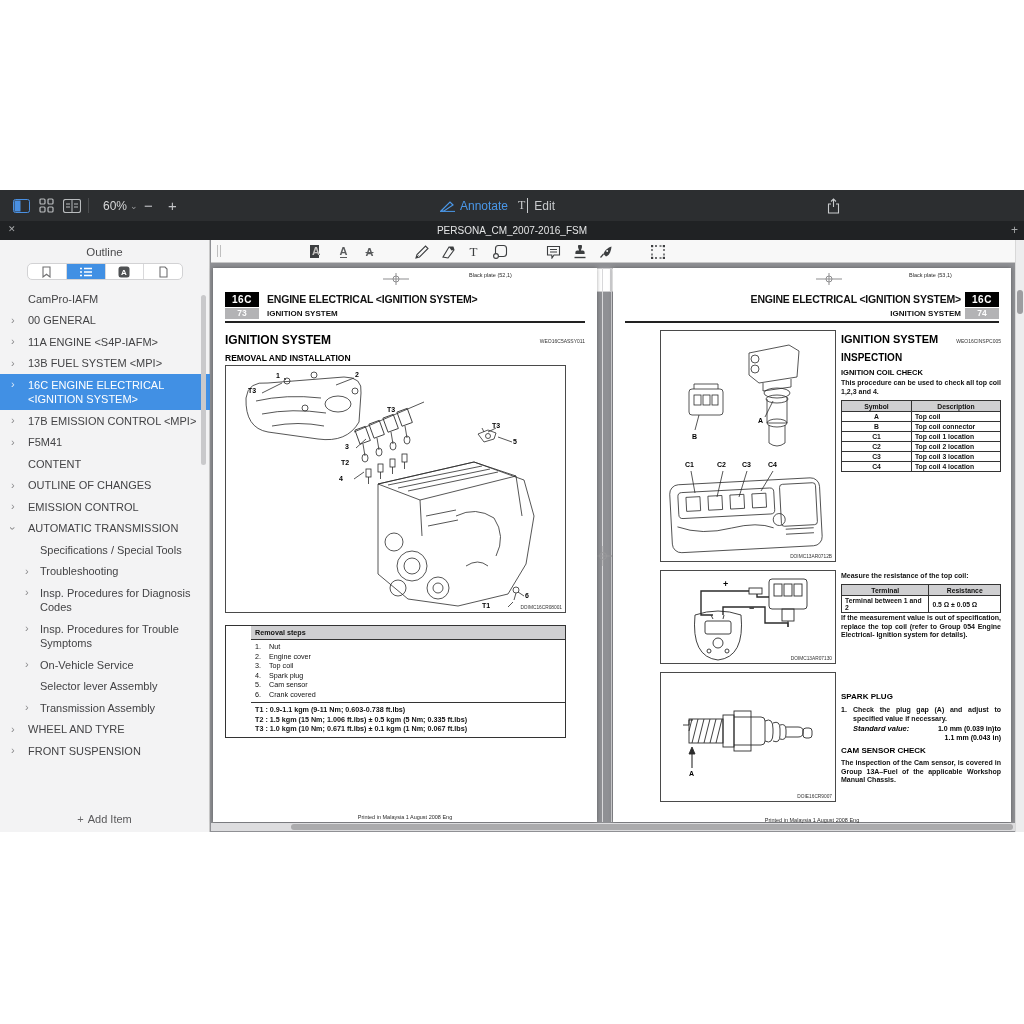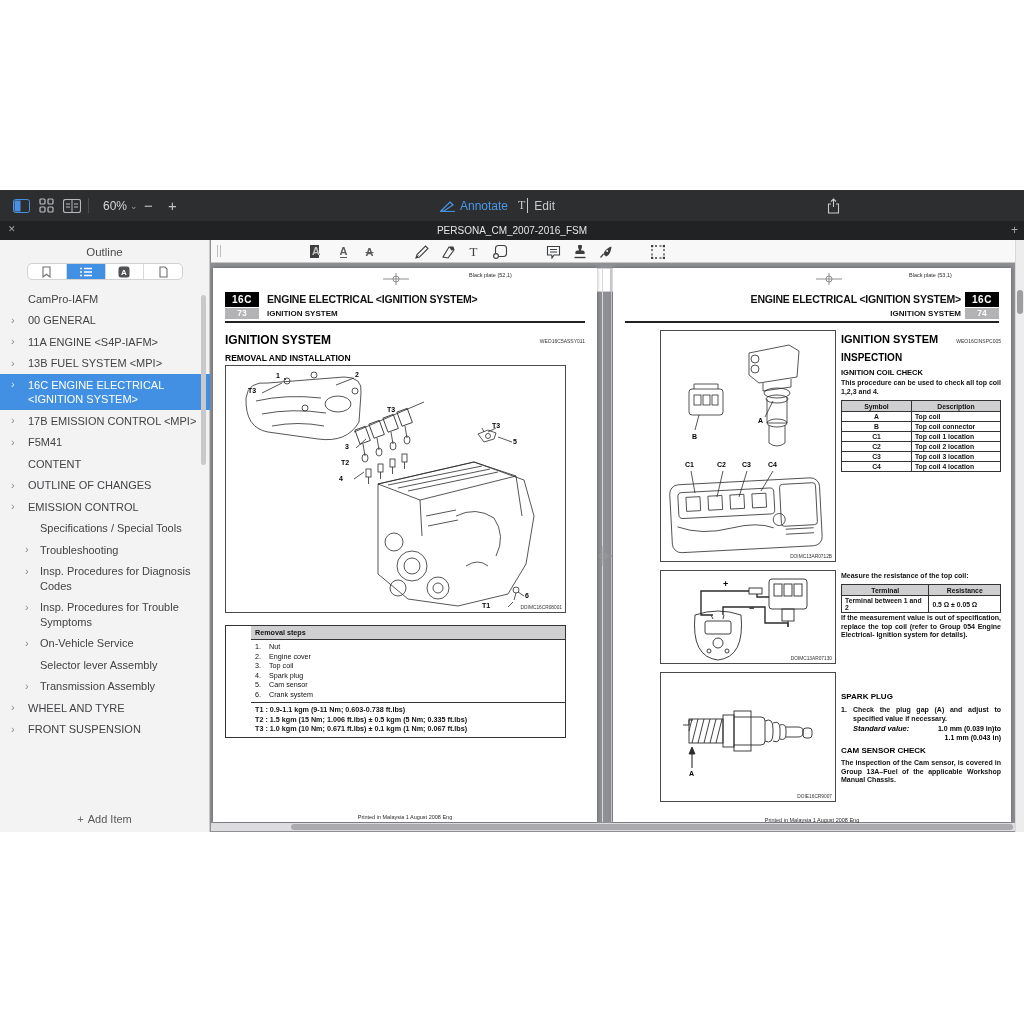--- a/index.html
+++ b/index.html
@@ -221,20 +221,21 @@
         <div class="si"><span>CamPro-IAFM</span></div>
         <div class="si"><span class="chev">›</span><span>00 GENERAL</span></div>
         <div class="si"><span class="chev">›</span><span>11A ENGINE &lt;S4P-IAFM&gt;</span></div>
         <div class="si"><span class="chev">›</span><span>13B FUEL SYSTEM &lt;MPI&gt;</span></div>
         <div class="si sel"><span class="chev">›</span><span>16C ENGINE ELECTRICAL &lt;IGNITION SYSTEM&gt;</span></div>
         <div class="si"><span class="chev">›</span><span>17B EMISSION CONTROL &lt;MPI&gt;</span></div>
         <div class="si"><span class="chev">›</span><span>F5M41</span></div>
         <div class="si"><span>CONTENT</span></div>
         <div class="si"><span class="chev">›</span><span>OUTLINE OF CHANGES</span></div>
         <div class="si"><span class="chev">›</span><span>EMISSION CONTROL</span></div>
+        <div class="si exp"><span class="chev">›</span><span>AUTOMATIC TRANSMISSION</span></div>
         <div class="si lvl1"><span>Specifications / Special Tools</span></div>
         <div class="si lvl1"><span class="chev">›</span><span>Troubleshooting</span></div>
         <div class="si lvl1"><span class="chev">›</span><span>Insp. Procedures for Diagnosis Codes</span></div>
         <div class="si lvl1"><span class="chev">›</span><span>Insp. Procedures for Trouble Symptoms</span></div>
         <div class="si lvl1"><span class="chev">›</span><span>On-Vehicle Service</span></div>
         <div class="si lvl1"><span>Selector lever Assembly</span></div>
         <div class="si lvl1"><span class="chev">›</span><span>Transmission Assembly</span></div>
         <div class="si"><span class="chev">›</span><span>WHEEL AND TYRE</span></div>
         <div class="si"><span class="chev">›</span><span>FRONT SUSPENSION</span></div>
 
@@ -470,21 +471,21 @@
           <div class="rm-row">
               <span class="n">4.</span>
               <span>Spark plug</span>
             </div>
           <div class="rm-row">
               <span class="n">5.</span>
               <span>Cam sensor</span>
             </div>
           <div class="rm-row">
               <span class="n">6.</span>
-              <span>Crank system</span>
+              <span>Crank covered</span>
             </div>
         </div>
         <div class="rm-torq">
           <div>T1 : 0.9-1.1 kgm (9-11 Nm; 0.603-0.738 ft.lbs)</div>
           <div>T2 : 1.5 kgm (15 Nm; 1.006 ft.lbs) ± 0.5 kgm (5 Nm; 0.335 ft.lbs)</div>
           <div>T3 : 1.0 kgm (10 Nm; 0.671 ft.lbs) ± 0.1 kgm (1 Nm; 0.067 ft.lbs)</div>
         </div>
       </div>
 
       <div class="pfoot" style="top:546px;">Printed in Malaysia 1 August 2008 Eng</div>

